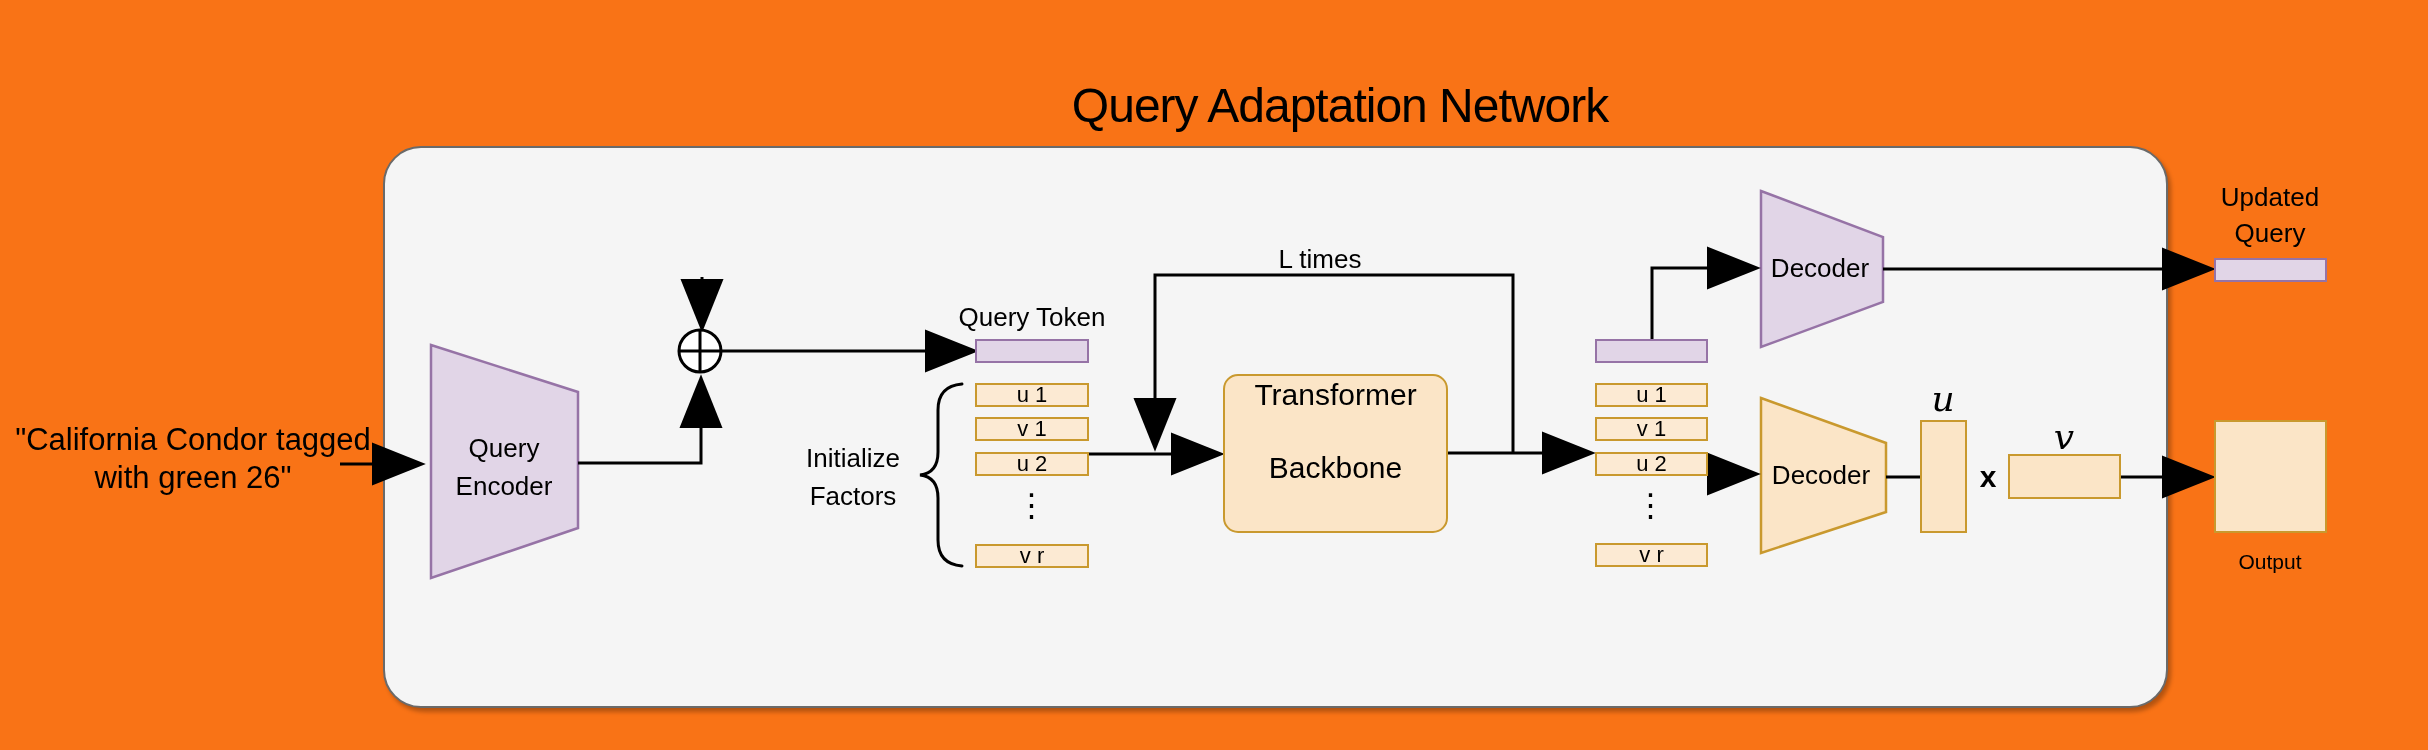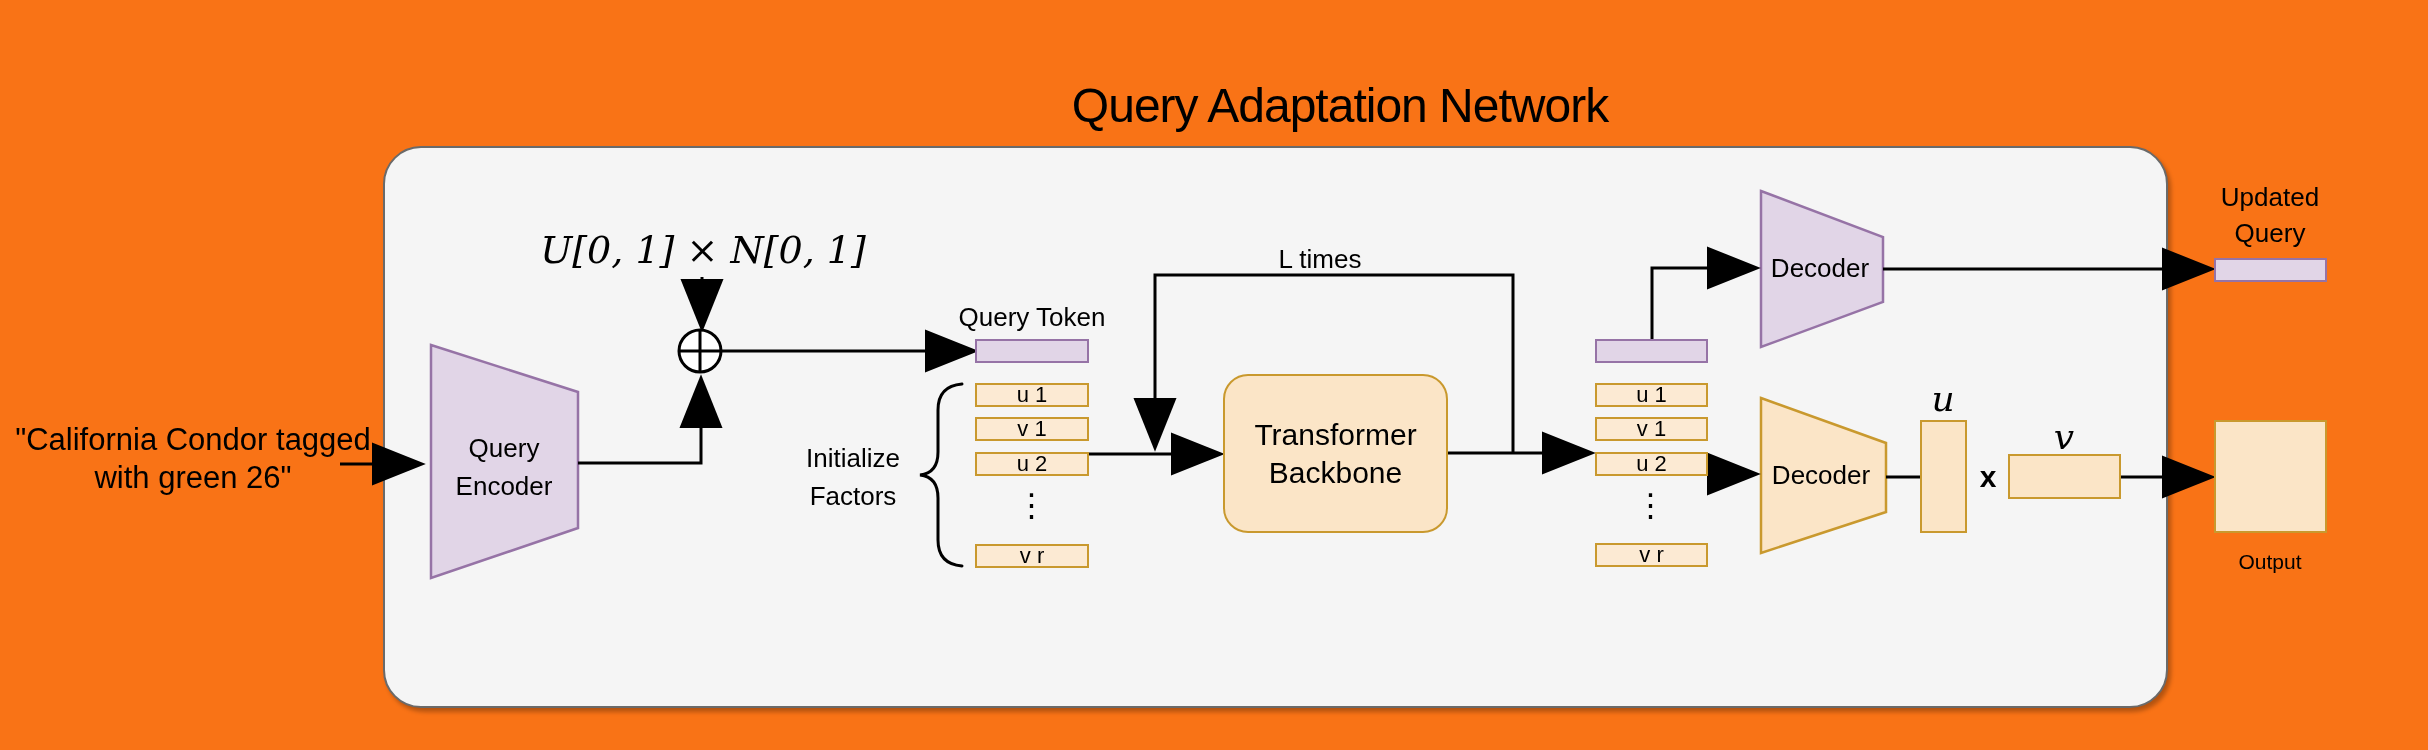--- a/index.html
+++ b/index.html
@@ -41,24 +41,24 @@
     border:2px solid var(--orange-stroke);background:var(--token-fill);
     display:flex;align-items:center;justify-content:center;font-size:22px;
   }
   .tok-purple{border:2px solid var(--purple-stroke);background:var(--purple-fill);}
   .box-plain{
     position:absolute;box-sizing:border-box;z-index:3;
     border:2.5px solid var(--orange-stroke);background:var(--orange-fill);
   }
   .transformer{
     position:absolute;box-sizing:border-box;z-index:3;
-    left:1223px;top:374px;width:225px;height:159px;border-radius:25px;
+    left:1223px;top:374px;width:225px;height:159px;border-radius:15px;
     border:2.5px solid var(--orange-stroke);background:var(--orange-fill);
-    display:flex;flex-direction:column;align-items:center;justify-content:center;
-    font-size:30px;line-height:38px;
+    display:flex;flex-direction:column;align-items:center;justify-content:flex-start;
+    font-size:30px;line-height:38px;gap:35px;
   }
 </style>
 </head>
 <body>
 
 <div class="canvas">
 
   <div class="qan-container"></div>
 
   <svg class="wires" width="2428" height="750" viewBox="0 0 2428 750">
@@ -91,21 +91,20 @@
     </g>
 
     <path class="brace" d="M962 384 Q938 386 938 410 L938 452 Q938 473 920 475 Q938 477 938 498 L938 540 Q938 564 962 566"></path>
   </svg>
 
   <div class="lbl lbl-title" style="left:1340px;top:106px;">Query Adaptation Network</div>
 
   <div class="lbl lbl-input" style="left:193px;top:440px;">"California Condor tagged</div>
   <div class="lbl lbl-input" style="left:193px;top:478px;">with green 26"</div>
 
-  <div class="lbl lbl-math" style="left:703px;top:251px;">U[0, 1] × N[0, 1]</div>
 
   <div class="lbl" style="left:504px;top:449px;">Query</div>
   <div class="lbl" style="left:504px;top:487px;">Encoder</div>
 
   <div class="lbl" style="left:1032px;top:318px;">Query Token</div>
   <div class="tok tok-purple" style="left:975px;top:339px;width:114px;height:24px;"></div>
 
   <div class="lbl" style="left:853px;top:459px;">Initialize</div>
   <div class="lbl" style="left:853px;top:497px;">Factors</div>
 

